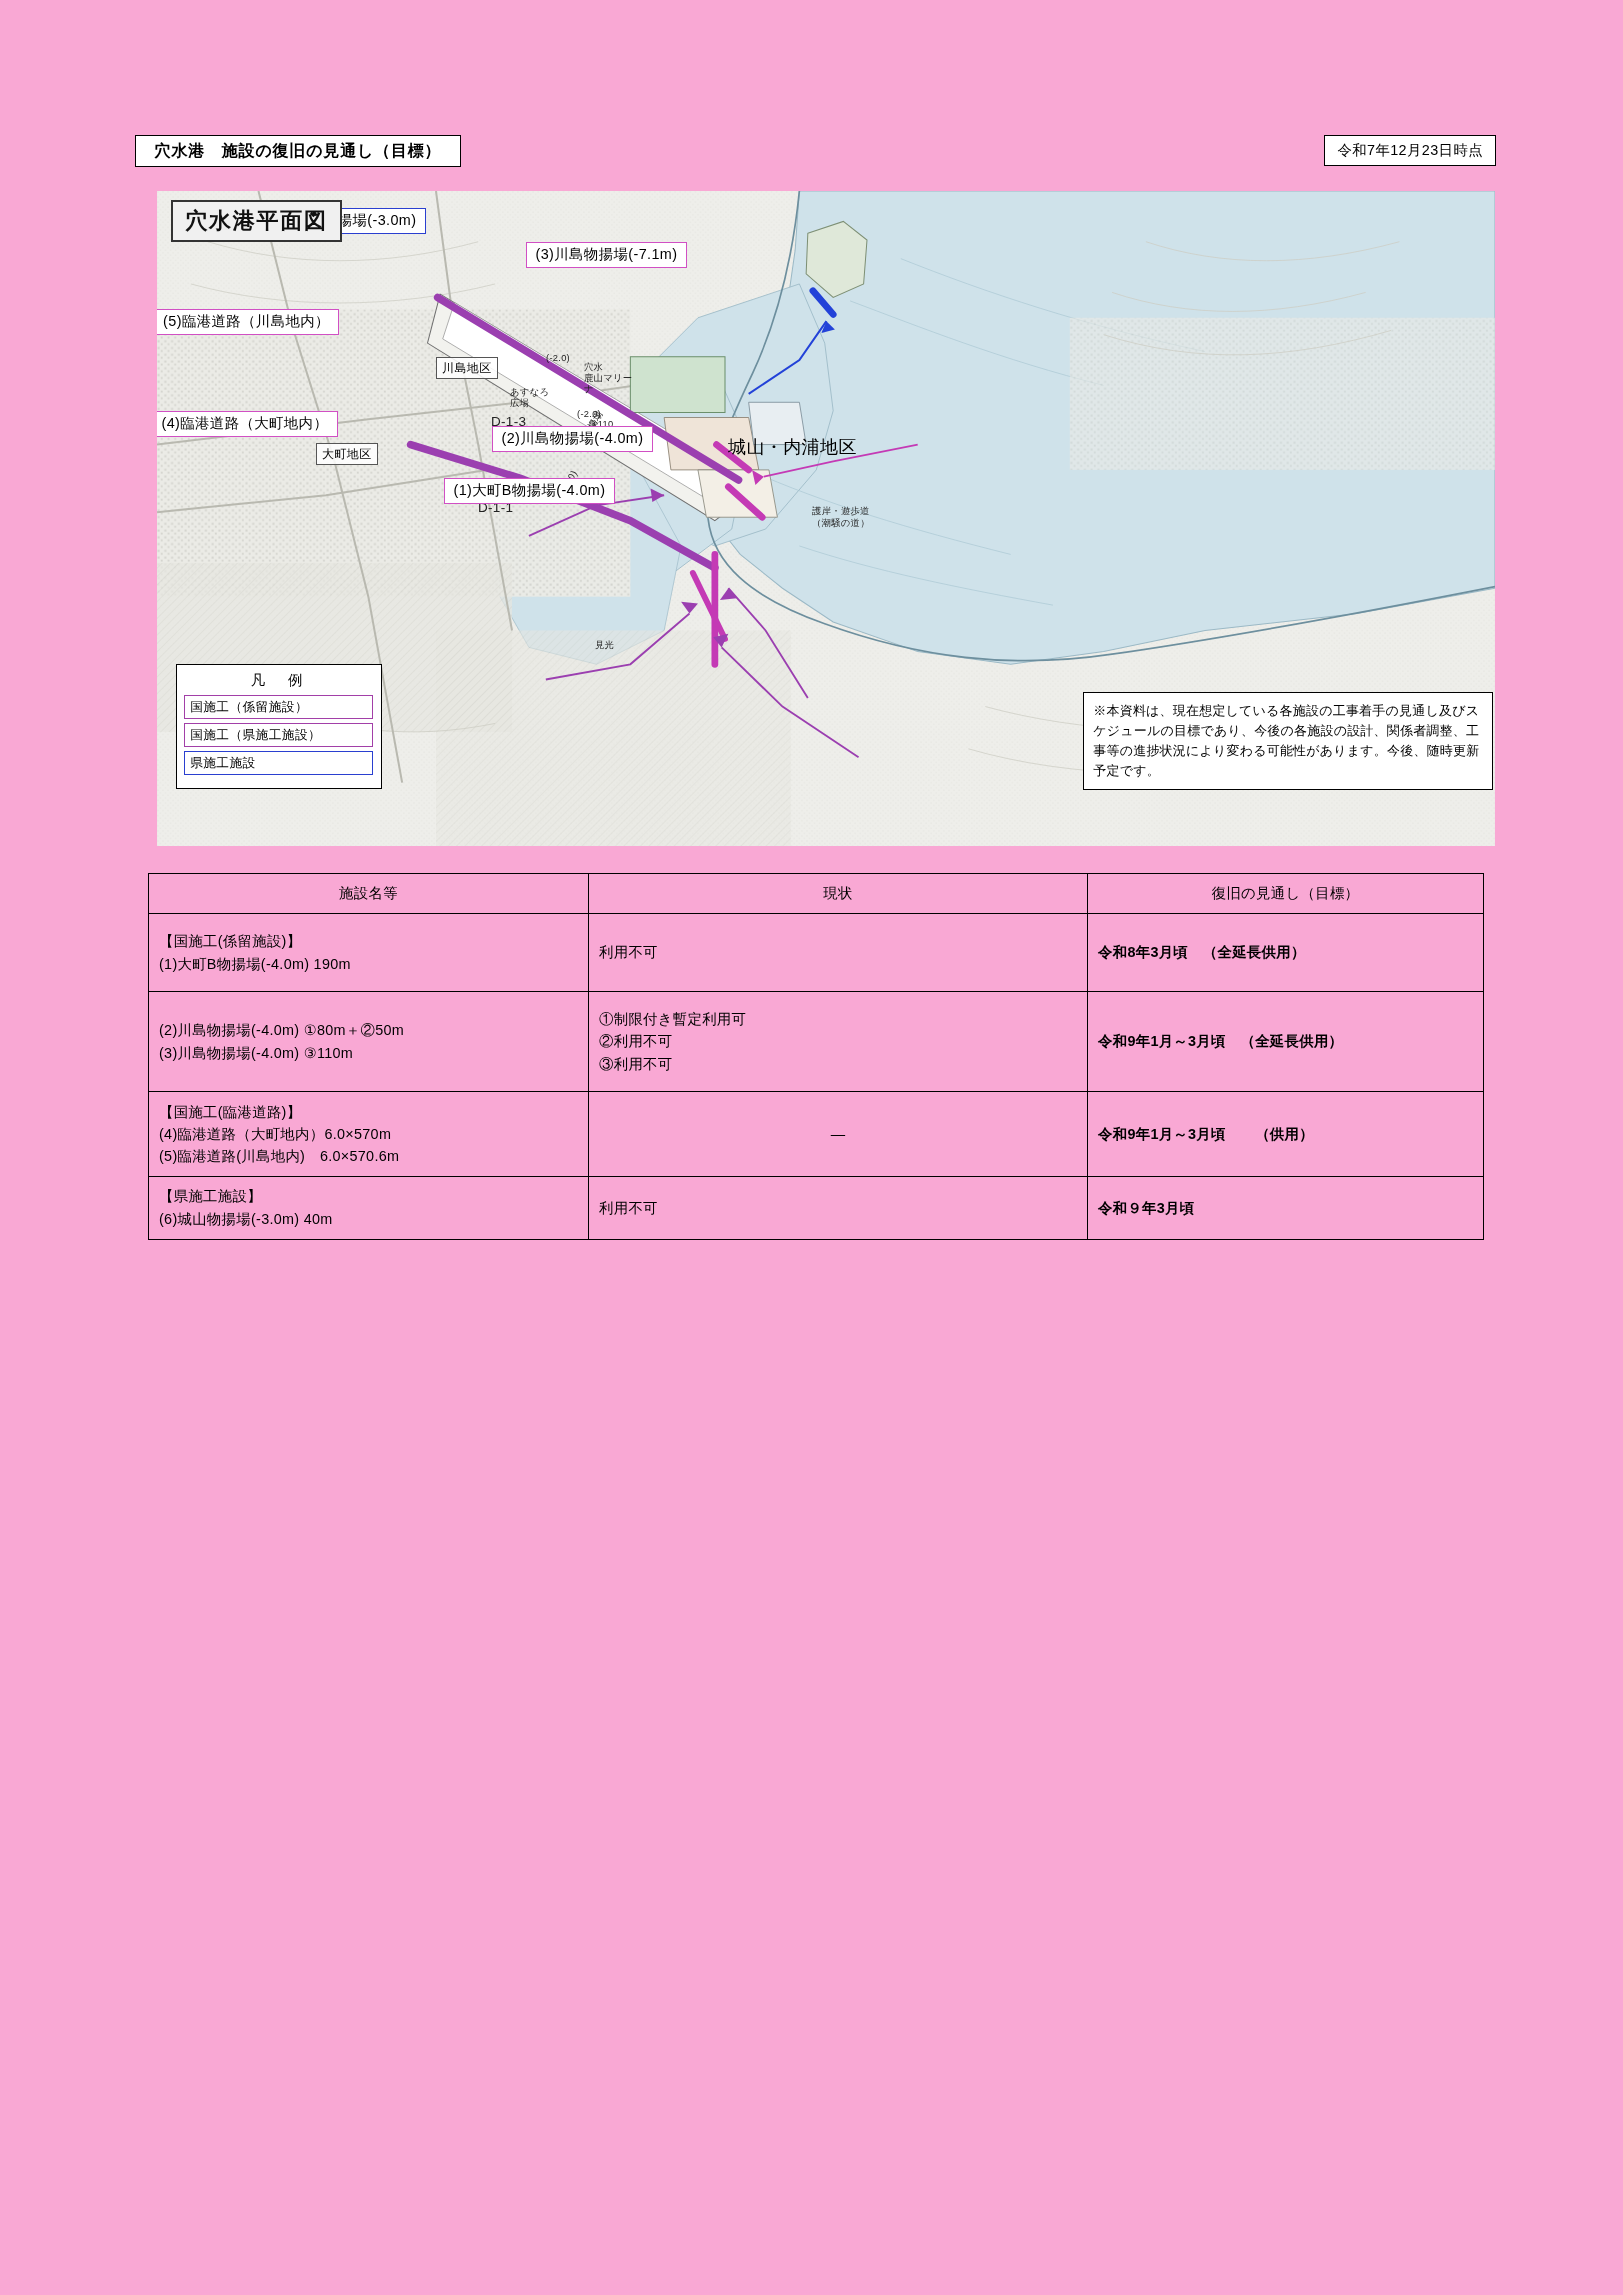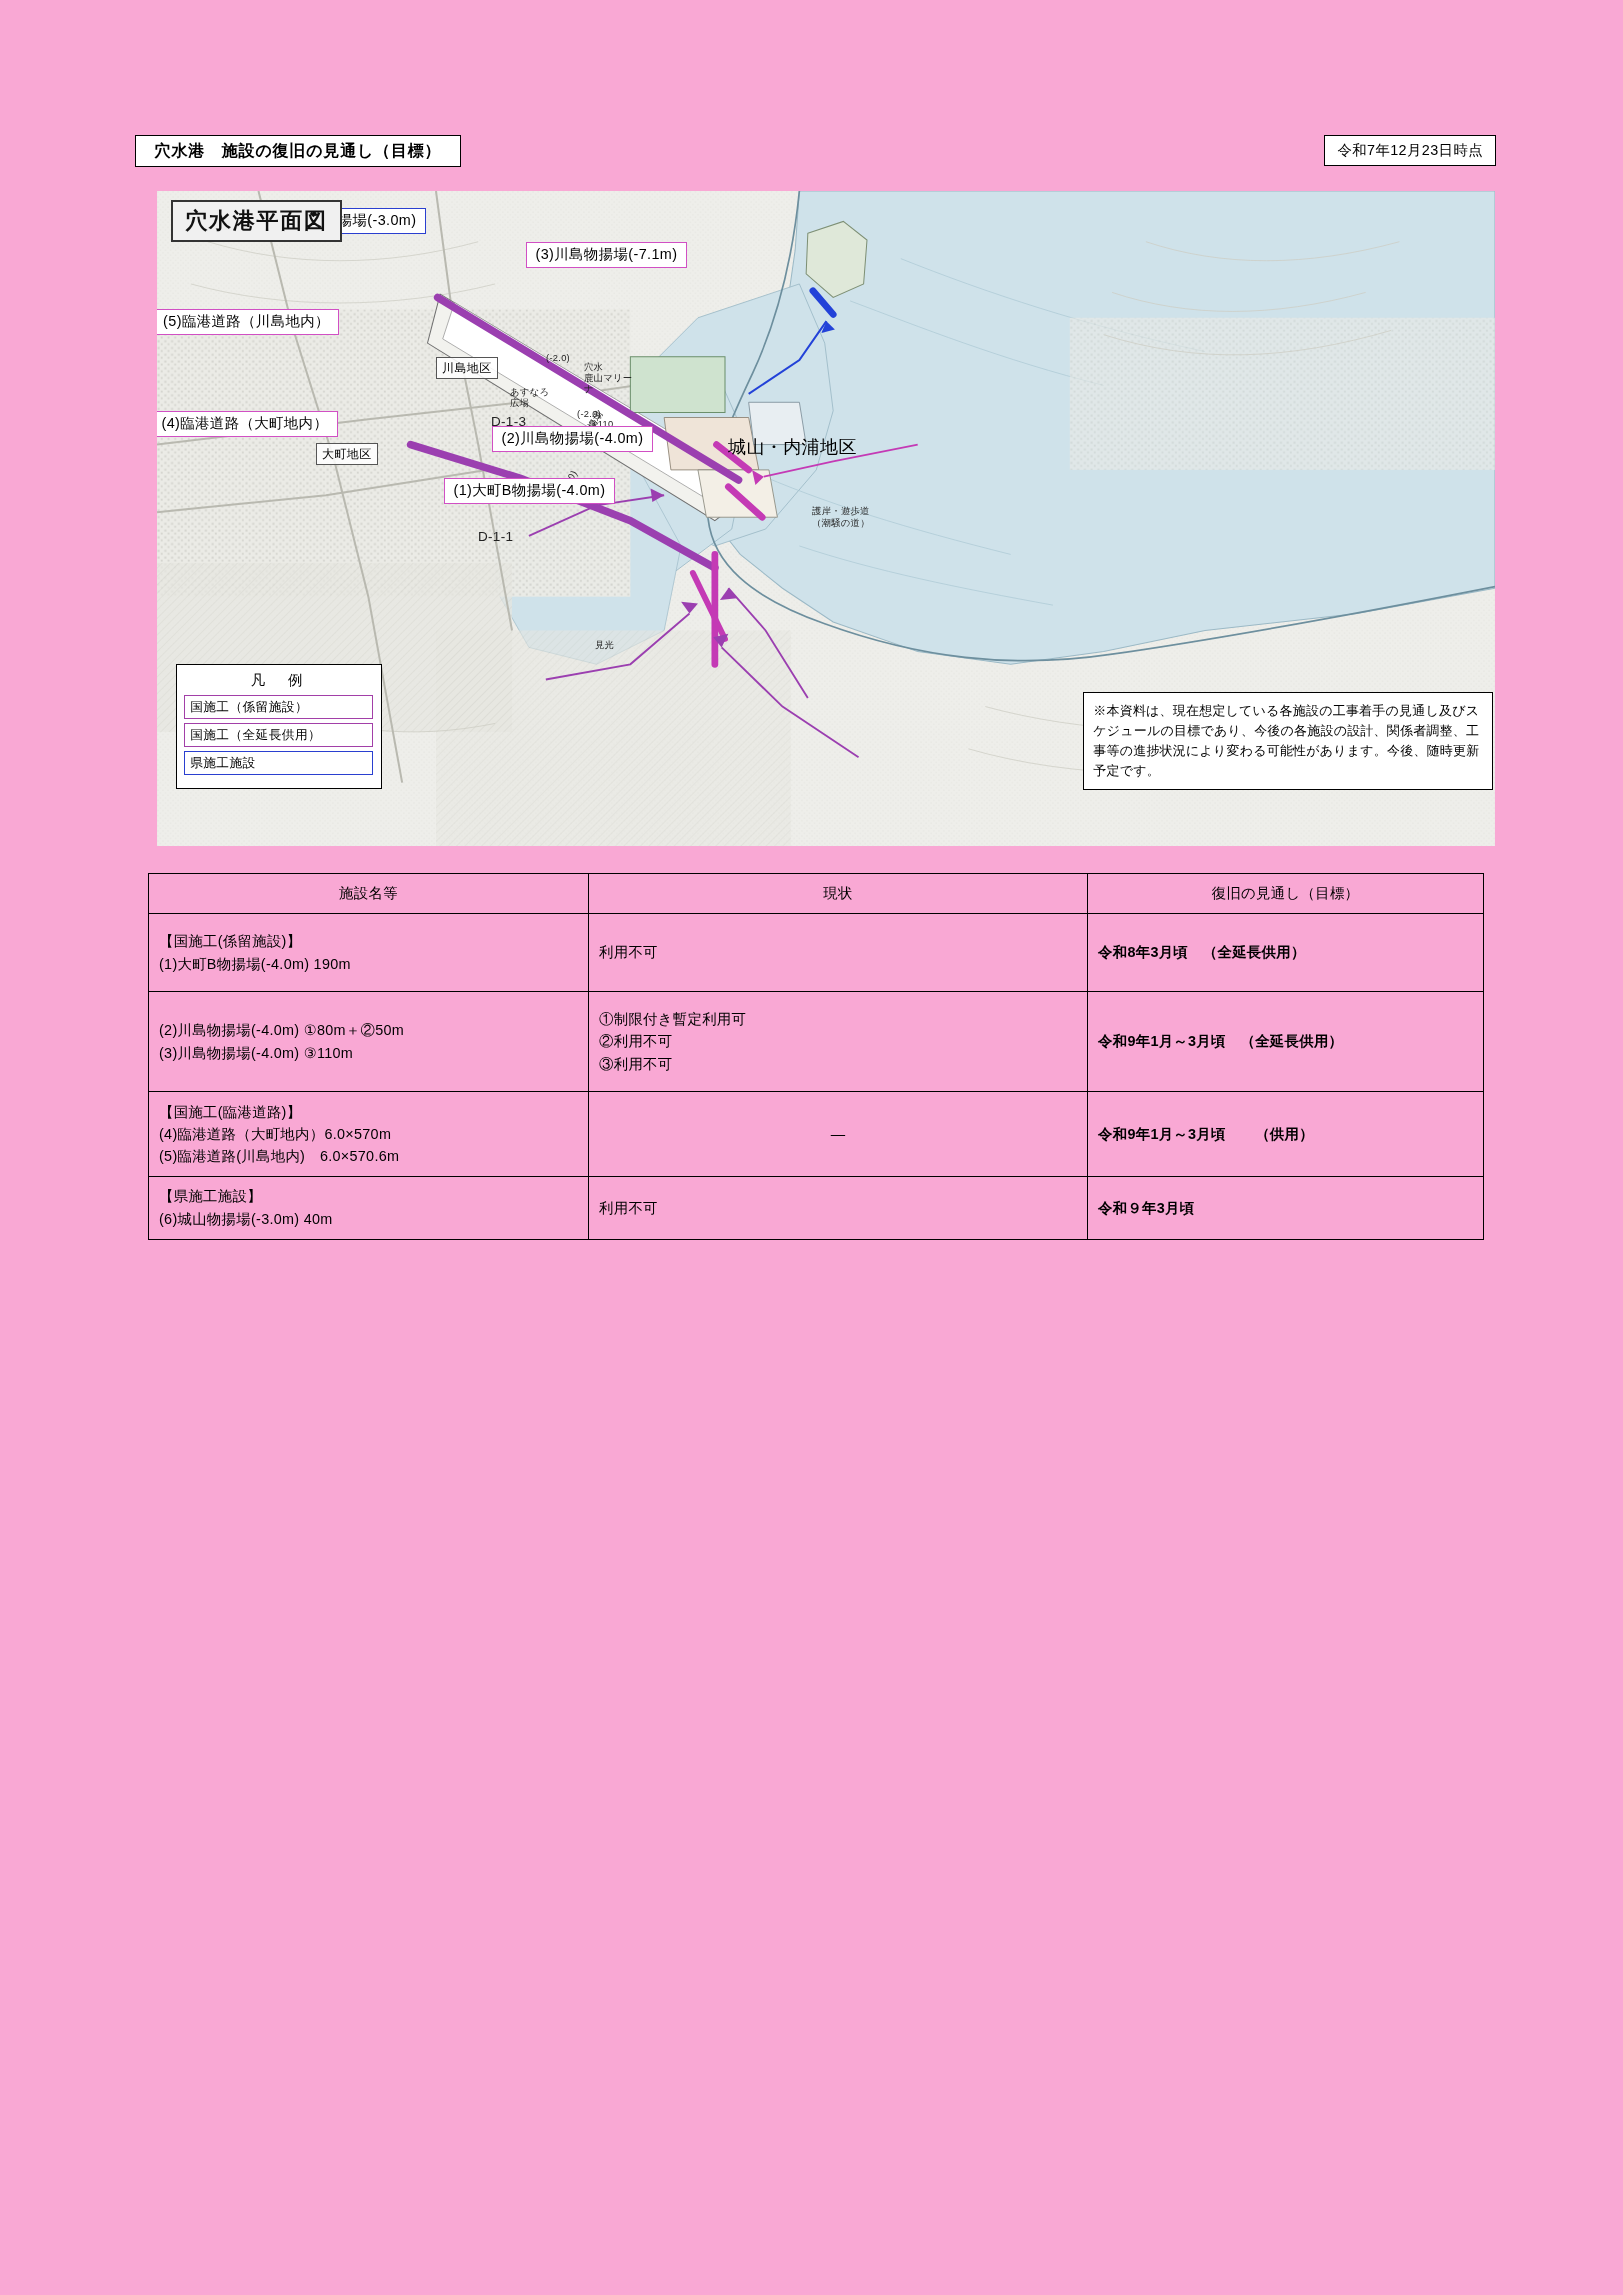--- a/index.html
+++ b/index.html
@@ -332,21 +332,21 @@
 
     <div class="map-title">穴水港平面図</div>
 
     <div class="maplabel" style="left:279px; top:166px;">川島地区</div>
     <div class="maplabel" style="left:159px; top:252px;">大町地区</div>
     <div class="maplabel" style="left:566px; top:242px; background:transparent; border:none; font-size:18px;">城山・内浦地区</div>
 
     <div class="maptext small" style="left:389px; top:162px;">(-2.0)</div>
     <div class="maptext small" style="left:420px; top:218px;">(-2.0)</div>
     <div class="maptext" style="left:334px; top:223px; font-size:13.5px;">D-1-3</div>
-    <div class="maptext" style="left:321px; top:309px; font-size:13.5px;margin-top:29px;">D-1-1</div>
+    <div class="maptext" style="left:321px; top:309px; font-size:13.5px;">D-1-1</div>
     <div class="maptext small" style="left:427px; top:171px; width:52px; white-space:pre-line; line-height:1.2;">穴水
 鹿山マリーナ</div>
     <div class="maptext small" style="left:353px; top:196px; width:41px; white-space:pre-line; line-height:1.2;">あすなろ
 広場</div>
     <div class="maptext small" style="left:432px; top:227px;">③110</div>
     <div class="maptext small" style="left:430px; top:248px;">①80m+②50m</div>
     <div class="maptext small rot" style="left:401px; top:298px;">(-4.0)</div>
     <div class="maptext small rot" style="left:423px; top:242px;">物揚場</div>
     <div class="maptext small" style="left:405px; top:240px;">(-4.0)</div>
     <div class="maptext small" style="left:655px; top:315px; white-space:pre-line; line-height:1.25; text-align:center;">護岸・遊歩道
@@ -356,21 +356,21 @@
     <div class="callout blue" style="left:108px; top:17px;">(6)城山物揚場(-3.0m)</div>
     <div class="callout" style="left:369px; top:51px;">(3)川島物揚場(-7.1m)</div>
     <div class="callout" style="left:-3.4px; top:118px;">(5)臨港道路（川島地内）</div>
     <div class="callout" style="left:-5px; top:220px;">(4)臨港道路（大町地内）</div>
     <div class="callout" style="left:335px; top:235px;">(2)川島物揚場(-4.0m)</div>
     <div class="callout" style="left:287px; top:287px;">(1)大町B物揚場(-4.0m)</div>
 
     <div class="legend">
       <div class="legend-title">凡　例</div>
       <div class="legend-item purple">国施工（係留施設）</div>
-      <div class="legend-item purple">国施工（全延長供用）</div>
+      <div class="legend-item purple">国施工（県施工施設）</div>
       <div class="legend-item blue">県施工施設</div>
     </div>
 
     <div class="note-box">※本資料は、現在想定している各施設の工事着手の見通し及びスケジュールの目標であり、今後の各施設の設計、関係者調整、工事等の進捗状況により変わる可能性があります。今後、随時更新予定です。</div>
   </div>
 
   <div class="table-wrap">
     <table class="main">
       <colgroup>
           <col class="c1">

